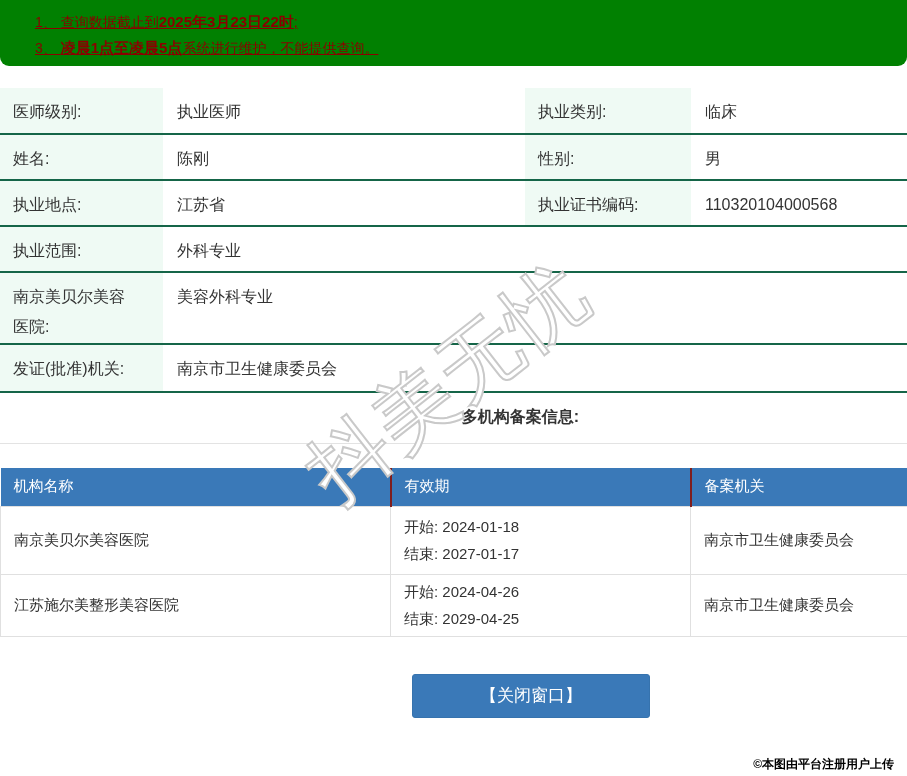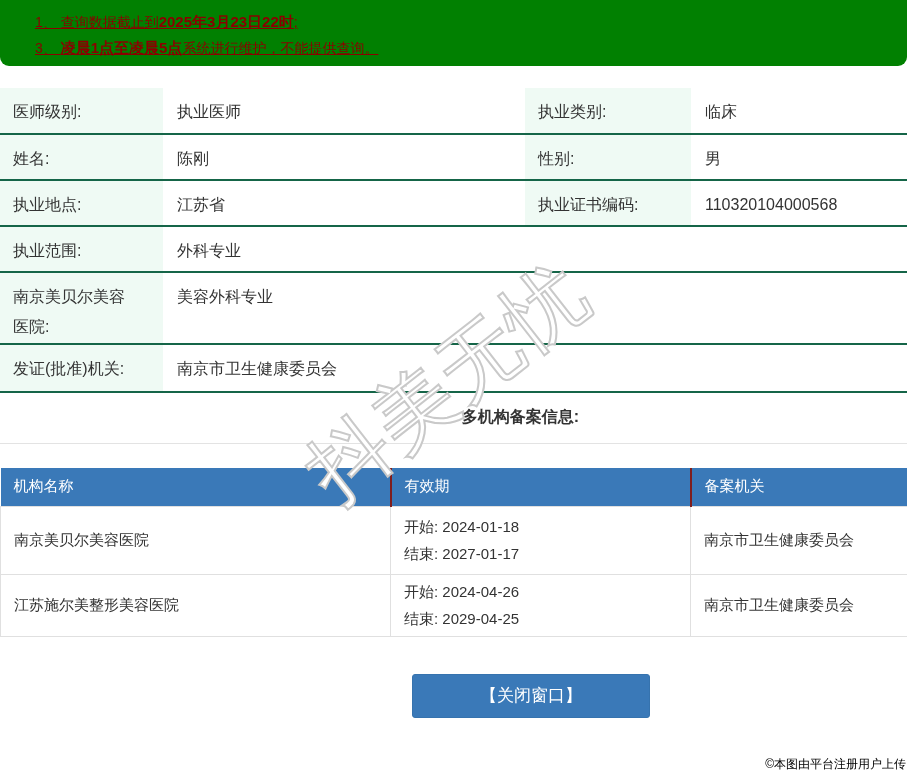--- a/index.html
+++ b/index.html
@@ -74,22 +74,22 @@
   .wm-diagonal {
     position:absolute; left:248px; top:343px; width:400px;
     text-align:center; font-size:80px; line-height:80px; letter-spacing:2px;
     transform:rotate(-38deg);
     color:#ffffff; -webkit-text-stroke:2px #c9c9c9;
     pointer-events:none; z-index:5; white-space:nowrap;
   }
 
   
   .wm-credit {
-    position:absolute; right:1px; bottom:3px;
-    font-size:12px; font-weight:normal; color:#000;
+    position:absolute; right:13px; bottom:3px;
+    font-size:12px; font-weight:bold; color:#000;
     text-shadow:-1px -1px 0 #fff, 1px -1px 0 #fff, -1px 1px 0 #fff, 1px 1px 0 #fff,
                 -1px 0 0 #fff, 1px 0 0 #fff, 0 -1px 0 #fff, 0 1px 0 #fff;
     z-index:6; pointer-events:none;
   }
 </style>
 </head>
 <body>
 
 <div class="banner">
   <p><span>1、 查询数据截止到</span><b>2025年3月23日22时</b><span>;</span></p>

